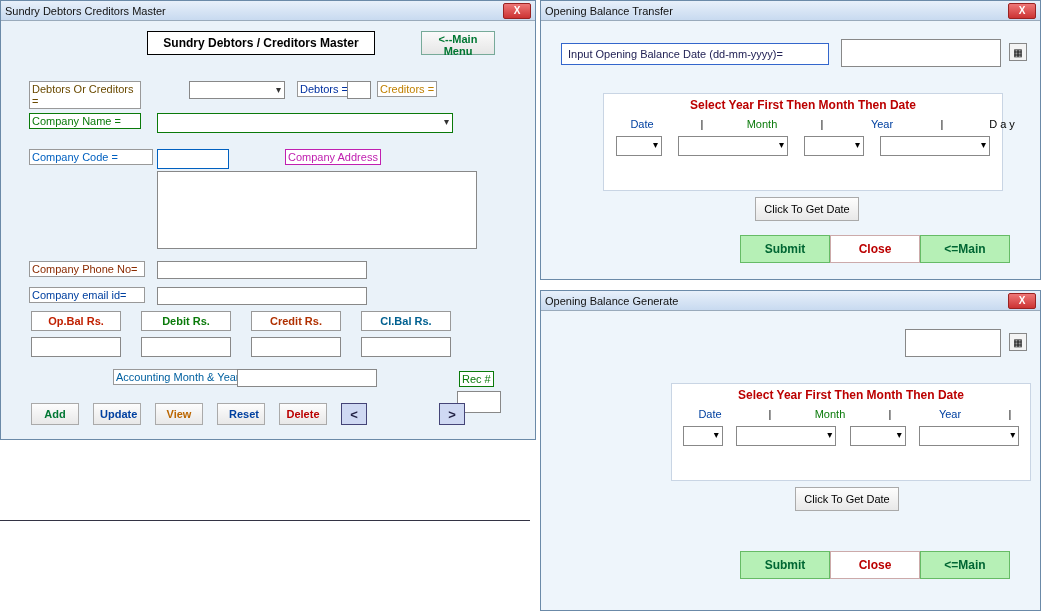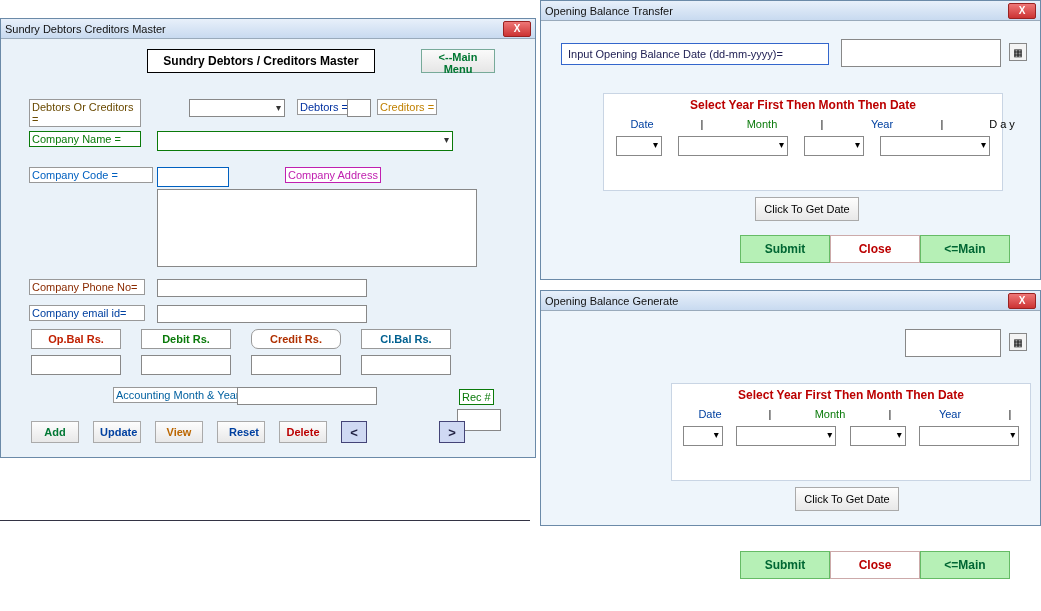--- a/index.html
+++ b/index.html
@@ -5,21 +5,21 @@
 * { box-sizing: border-box; font-family: "Segoe UI", Tahoma, sans-serif; }
 body { margin: 0; padding: 0; width: 1041px; height: 611px; background: #fff; position: relative; overflow: hidden; }
 
 .window { position: absolute; border: 1px solid #6b8aa8; background: #d4e5f4; }
 .titlebar { height: 20px; background: linear-gradient(#e8f0fa,#c8daf0); display: flex; align-items: center; padding: 0 4px; font-size: 11px; color: #111; border-bottom: 1px solid #9ab; position: relative; }
 .titlebar .title { flex: 1; }
 .close-x { width: 28px; height: 16px; background: linear-gradient(#e77,#c33); border: 1px solid #922; border-radius: 2px; color: #fff; font-size: 10px; line-height: 14px; text-align: center; cursor: pointer; font-weight: bold; }
 .body-dots { position: absolute; inset: 20px 0 0 0; background-image: radial-gradient(#7aa 0.5px, transparent 0.5px); background-size: 6px 6px; background-color: #eef5fb; }
 
 
-#win-master { left: 0; top: 0; width: 536px; height: 440px; margin-top: 18px; }
+#win-master { left: 0; top: 0; width: 536px; height: 440px; }
 #win-master .body-dots { background-color: #eaf2f9; }
 
 .heading-box { position: absolute; left: 146px; top: 30px; width: 228px; height: 24px; border: 1px solid #000; background: #fff; text-align: center; font-weight: bold; font-size: 12px; line-height: 22px; }
 .mainmenu-btn { position: absolute; left: 420px; top: 30px; width: 74px; height: 24px; border: 1px solid #7a9; background: linear-gradient(#fafafa,#e6e6e6); font-size: 11px; color: #073; font-weight: bold; cursor: pointer; }
 
 .lbl { position: absolute; font-size: 11px; background: #ffffff; padding: 1px 2px; border: 1px solid rgba(0,0,0,0); }
 .bordered { border: 1px solid #999; }
 .fld { position: absolute; border: 1px solid #888; background: #fff; font-size: 11px; padding: 1px 2px; }
 .dd::after { content: "▾"; position: absolute; right: 3px; top: 2px; font-size: 10px; color: #333; }
 
@@ -30,21 +30,21 @@
 .btn.red { color: #b00; font-weight: bold; }
 .nav-sq { width: 26px; height: 22px; border: 1px solid #447; background: #cfd9f3; color: #224; font-weight: bold; font-size: 13px; cursor: pointer; display: flex; align-items: center; justify-content: center; }
 
 .amount-lbls { position: absolute; left: 30px; top: 310px; display: flex; gap: 20px; }
 .amount-lbl { width: 90px; height: 20px; border: 1px solid #999; background: #fff; font-size: 11px; text-align: center; line-height: 18px; font-weight: bold; }
 .amount-flds { position: absolute; left: 30px; top: 336px; display: flex; gap: 20px; }
 .amount-fld { width: 90px; height: 20px; border: 1px solid #888; background: #fff; }
 
 
 #win-transfer { left: 540px; top: 0; width: 501px; height: 280px; }
-#win-generate { left: 540px; top: 290px; width: 501px; height: 236px; }
+#win-generate { left: 540px; top: 290px; width: 501px; height: 321px; }
 
 .prompt-box { position: absolute; border: 1px solid #36c; background: #fff; font-size: 11px; padding: 4px 6px; color: #225; }
 .date-input { position: absolute; border: 1px solid #888; background: #fff; }
 .cal-icon { position: absolute; width: 18px; height: 18px; border: 1px solid #888; background: #f4f4f4; display: flex; align-items: center; justify-content: center; font-size: 10px; cursor: pointer; }
 .cal-icon::before { content: "▦"; }
 
 .panel { position: absolute; border: 1px solid #c9d5e4; background: #fff; }
 .panel-title { text-align: center; font-size: 12px; font-weight: bold; color: #b00; padding: 4px 0; }
 .panel-row { display: flex; justify-content: space-around; font-size: 11px; padding: 2px 8px; }
 .panel-row.hdrs span { min-width: 60px; text-align: center; }
@@ -90,21 +90,21 @@
 
   <span class="lbl bordered" style="left:28px;top:260px;width:116px;color:#8a2a00;">Company Phone No=</span>
   <div class="fld" style="left:156px;top:260px;width:210px;height:18px;"></div>
 
   <span class="lbl bordered" style="left:28px;top:286px;width:116px;color:#0040a0;">Company email id=</span>
   <div class="fld" style="left:156px;top:286px;width:210px;height:18px;"></div>
 
   <div class="amount-lbls">
     <div class="amount-lbl" style="color:#c02000;">Op.Bal Rs.</div>
     <div class="amount-lbl" style="color:#0a7a0a;">Debit Rs.</div>
-    <div class="amount-lbl" style="color:#b03000;border-radius:7px;">Credit Rs.</div>
+    <div class="amount-lbl" style="color:#b03000;">Credit Rs.</div>
     <div class="amount-lbl" style="color:#006090;">Cl.Bal Rs.</div>
   </div>
   <div class="amount-flds">
     <div class="amount-fld"></div>
     <div class="amount-fld"></div>
     <div class="amount-fld"></div>
     <div class="amount-fld"></div>
   </div>
 
   <span class="lbl bordered" style="left:112px;top:368px;color:#0060a0;">Accounting Month &amp; Year=</span>

